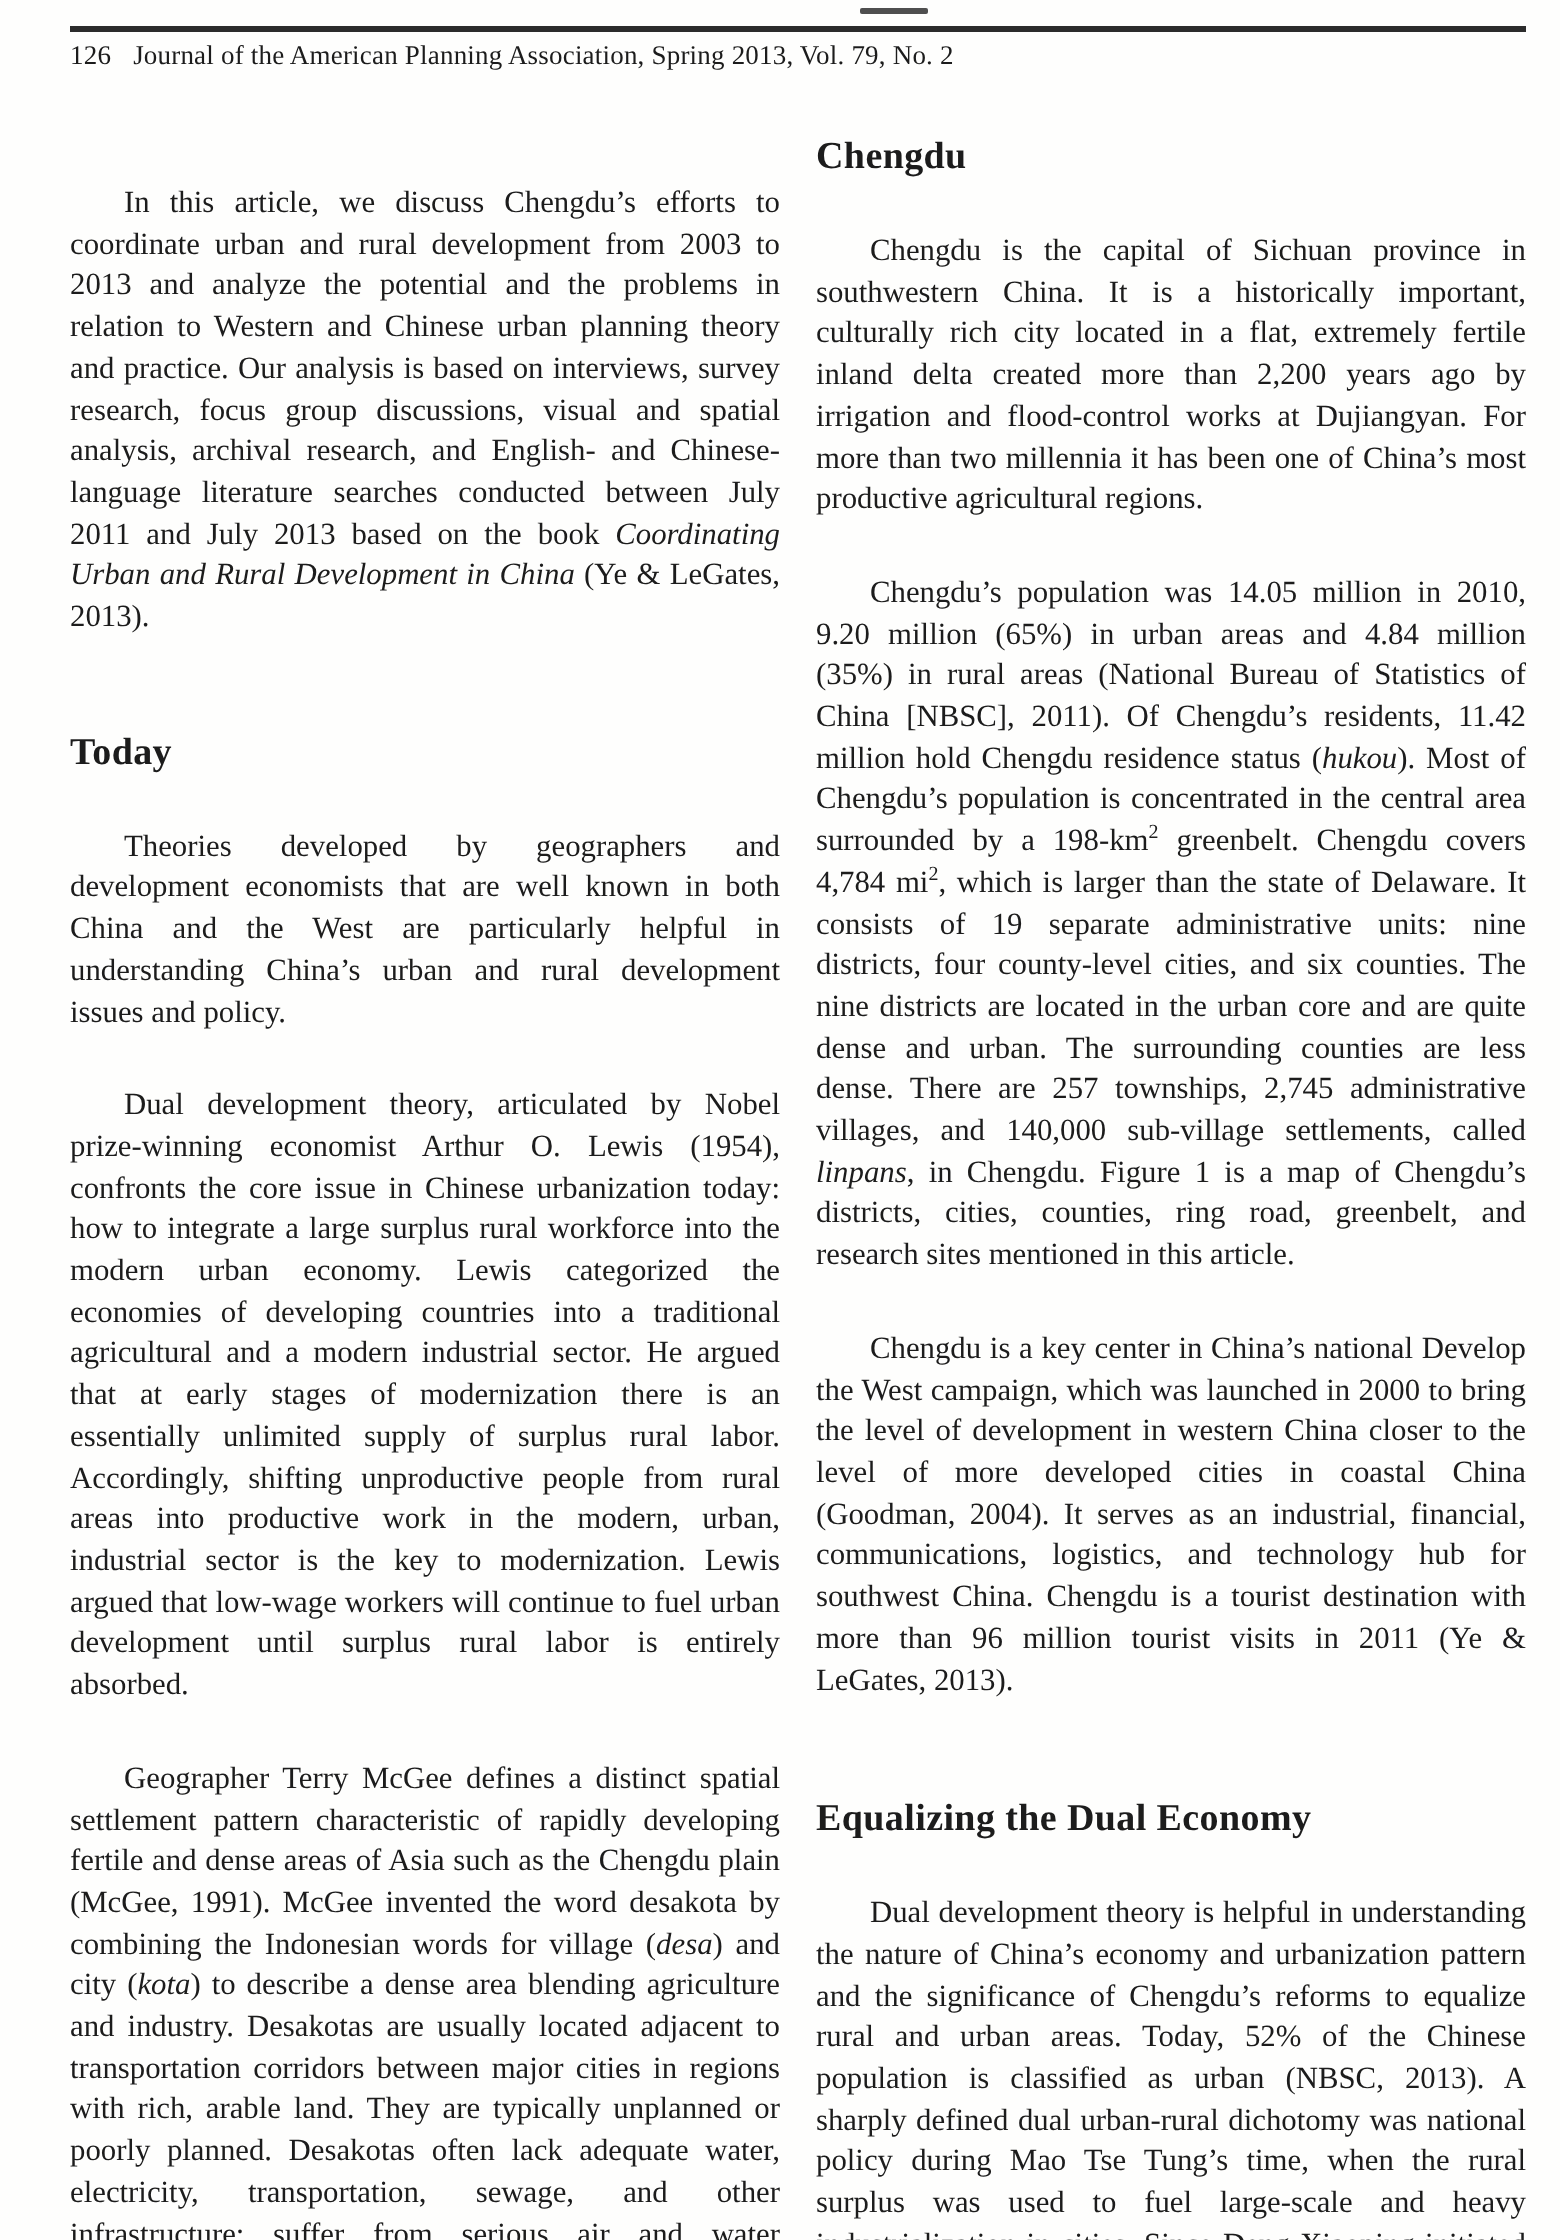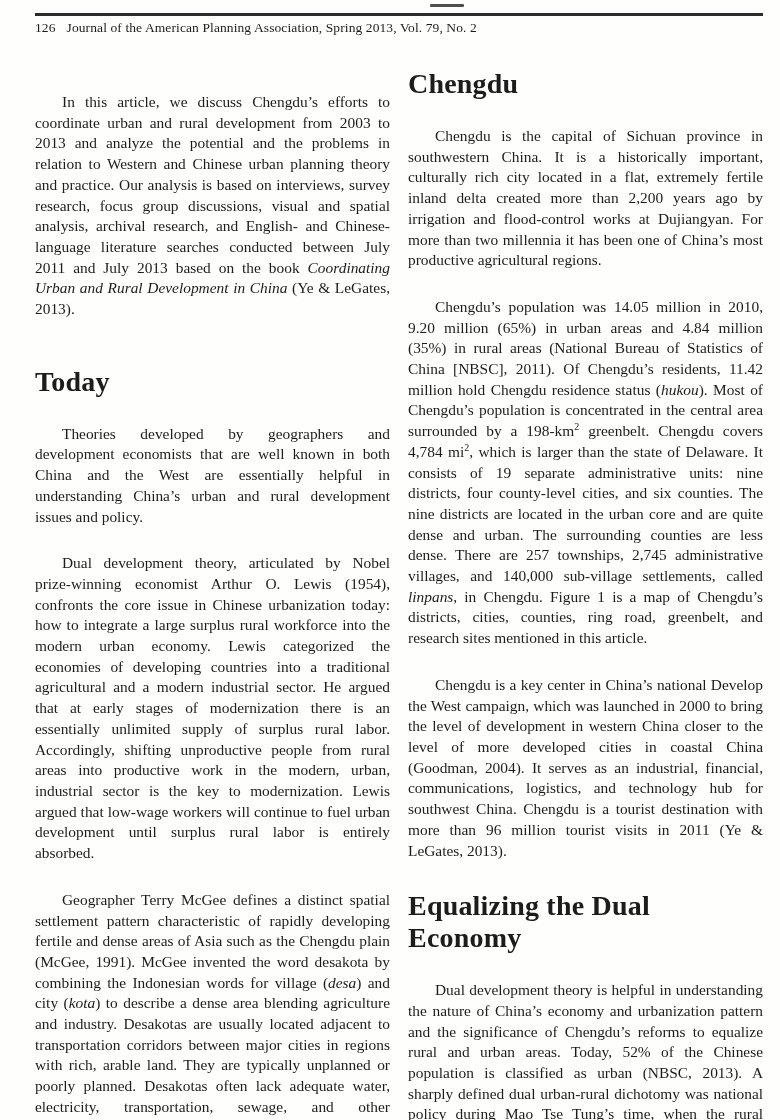--- a/index.html
+++ b/index.html
@@ -46,27 +46,27 @@
   }
   .column { width: 355px; }
   .column p {
     font-size: 15.4px;
     line-height: 20.7px;
     text-align: justify;
     text-indent: 27px;
     margin-top: 26px;
   }
   .column h2 {
-    font-size: 28px;
+    font-size: 19px;
     font-weight: bold;
     letter-spacing: 0.2px;
     margin: 46px 0 17px 0;
   }
   .column h2:first-child { margin-top: 2px; }
-  .column h2.big-space { margin-top: 29px; }
+  .column h2.big-space { margin-top: 48px; }
   .column sup {
     font-size: 10px;
     line-height: 0;
     vertical-align: super;
   }
 </style>
 </head>
 <body>
 
 <div class="page">
@@ -79,21 +79,21 @@
   </div>
 
   <div class="columns">
 
     <div class="column">
       <div>
           <p><span>In this article, we discuss Chengdu’s efforts to coordinate urban and rural development from 2003 to 2013 and analyze the potential and the problems in relation to Western and Chinese urban planning theory and practice. Our analysis is based on interviews, survey research, focus group discussions, visual and spatial analysis, archival research, and English- and Chinese-language literature searches conducted between July 2011 and July 2013 based on the book </span><span style="font-style: italic;">Coordinating Urban and Rural Development in China</span><span> (Ye &amp; LeGates, 2013).</span></p>
         </div>
       <h2>Today</h2>
       <div>
-          <p><span>Theories developed by geographers and development economists that are well known in both China and the West are essentially helpful in understanding China’s urban and rural development issues and policy.</span></p>
+          <p><span>Theories developed by geographers and development economists that are well known in both China and the West are particularly helpful in understanding China’s urban and rural development issues and policy.</span></p>
           <p><span>Dual development theory, articulated by Nobel prize-winning economist Arthur O. Lewis (1954), confronts the core issue in Chinese urbanization today: how to integrate a large surplus rural workforce into the modern urban economy. Lewis categorized the economies of developing countries into a traditional agricultural and a modern industrial sector. He argued that at early stages of modernization there is an essentially unlimited supply of surplus rural labor. Accordingly, shifting unproductive people from rural areas into productive work in the modern, urban, industrial sector is the key to modernization. Lewis argued that low-wage workers will continue to fuel urban development until surplus rural labor is entirely absorbed.</span></p>
           <p><span>Geographer Terry McGee defines a distinct spatial settlement pattern characteristic of rapidly developing fertile and dense areas of Asia such as the Chengdu plain (McGee, 1991). McGee invented the word desakota by combining the Indonesian words for village (</span><span style="font-style: italic;">desa</span><span>) and city (</span><span style="font-style: italic;">kota</span><span>) to describe a dense area blending agriculture and industry. Desakotas are usually located adjacent to transportation corridors between major cities in regions with rich, arable land. They are typically unplanned or poorly planned. Desakotas often lack adequate water, electricity, transportation, sewage, and other infrastructure; suffer from serious air and water pollution; and have worse education, health, and other public services than urban areas. Conflicting land use damages both industry and agriculture.</span></p>
           <p><span>These strands of theory help explain the nature of urban-rural coordination issues facing China and provide a useful context against which to assess Chengdu’s plans and policies.</span></p>
         </div>
     </div>
 
     <div class="column">
       <h2>Chengdu</h2>
       <div>
           <p><span>Chengdu is the capital of Sichuan province in southwestern China. It is a historically important, culturally rich city located in a flat, extremely fertile inland delta created more than 2,200 years ago by irrigation and flood-control works at Dujiangyan. For more than two millennia it has been one of China’s most productive agricultural regions.</span></p>

